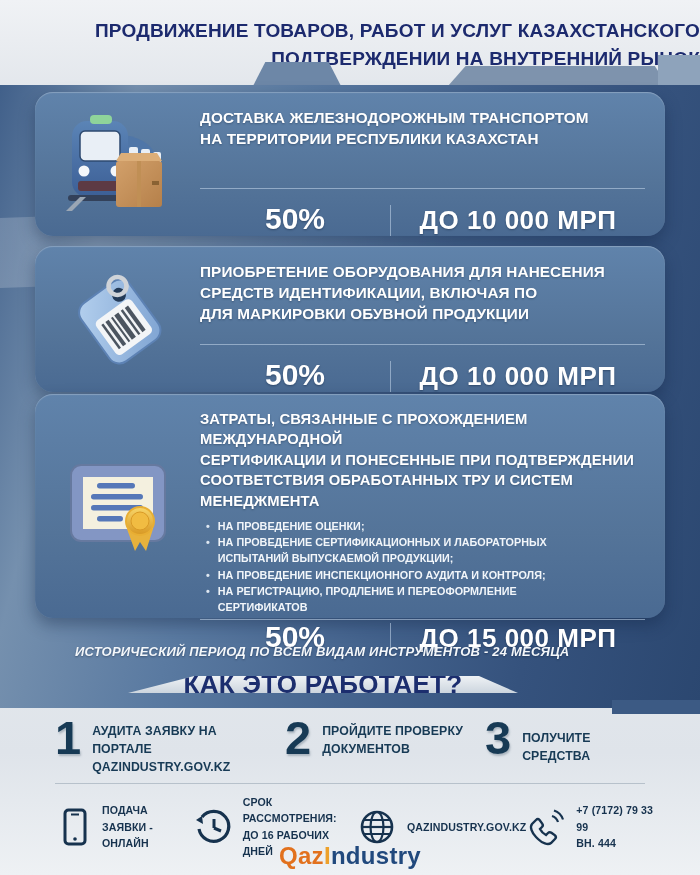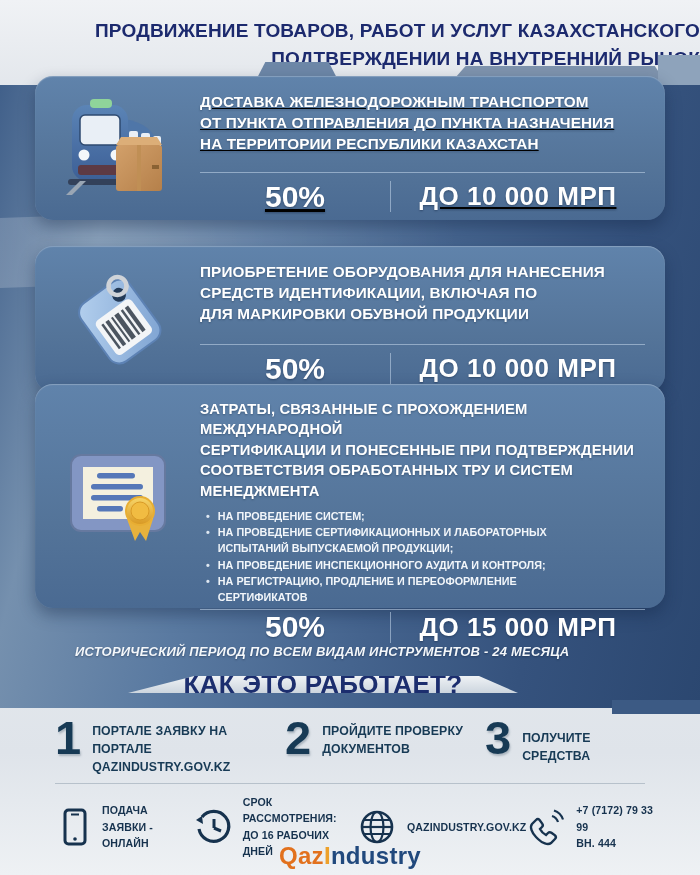--- a/index.html
+++ b/index.html
@@ -19,34 +19,34 @@
   .panel{position:absolute;top:85px;left:0;width:700px;height:623px;
     background:linear-gradient(104deg,#41608a 0%,#7590ae 16%,#5a7aa1 36%,#45648e 58%,#35527d 78%,#2b4770 100%);}
   .panel::after{content:"";position:absolute;left:-80px;top:120px;width:900px;height:70px;
     background:linear-gradient(90deg,rgba(255,255,255,.22),rgba(255,255,255,0) 60%);
     transform:rotate(-2deg);}
   .deco-step-right{position:absolute;top:700px;left:612px;width:88px;height:14px;background:#3c5a84;}
   
   .card{position:absolute;left:35px;width:630px;display:flex;border-radius:18px;
     background:linear-gradient(180deg,#6083ab 0%,#547499 62%,#4a6a92 100%);
     box-shadow:0 7px 16px rgba(15,35,65,.38), inset 0 1px 1px rgba(255,255,255,.25);}
-  .card1{top:76px;height:144px;text-decoration:underline;}
+  .card1{top:92px;height:144px;}
   .card2{top:246px;height:146px;}
-  .card3{top:384px;height:224px;}
+  .card3{top:394px;height:224px;}
   .card-icon{width:165px;flex-shrink:0;display:flex;align-items:center;justify-content:center;}
   .card-content{flex:1;display:flex;flex-direction:column;padding:15px 20px 0 0;}
   .card-title{color:#ffffff;font-weight:700;font-size:15.3px;line-height:1.38;letter-spacing:.1px;
     text-shadow:0 1px 2px rgba(10,25,50,.35);}
   .card-title span{display:block;}
   .card3 .card-title{font-size:14.8px;}
   .bullets{list-style:none;margin:7px 0 4px;padding:0 0 0 6px;}
   .bullets li{display:flex;gap:8px;color:#f2f6fa;font-weight:700;font-size:10.8px;line-height:1.5;
     max-width:398px;}
   .bullets .dot{color:#dfe8f2;flex-shrink:0;}
-  .split{margin-top:auto;height:47px;display:flex;align-items:center;
+  .split{margin-top:auto;height:47px;display:flex;align-items:flex-end;
     border-top:1px solid rgba(198,216,236,.55);}
   .split-left{width:190px;display:flex;align-items:center;justify-content:center;}
   .split-right{flex:1;border-left:1px solid rgba(198,216,236,.55);
     display:flex;align-items:center;justify-content:center;}
   .percent{color:#ffffff;font-weight:700;font-size:30px;text-shadow:0 1px 2px rgba(10,25,50,.4);}
   .amount{color:#ffffff;font-weight:700;font-size:26px;letter-spacing:.5px;
     text-shadow:0 1px 2px rgba(10,25,50,.4);}
   
   .history{position:absolute;top:644px;left:75px;color:#f4f7fa;font-weight:700;font-style:italic;
     font-size:13px;letter-spacing:.2px;text-shadow:0 1px 2px rgba(10,25,50,.4);}
@@ -124,21 +124,20 @@
         <path d="M12 108 l14 -14 h6 l-14 14 z" fill="#9aa6b4"></path>
         <rect x="62" y="58" width="46" height="46" rx="3" fill="url(#boxg)"></rect>
         <path d="M62 58 h46 l-5 -8 h-36 z" fill="#dcae78"></path>
         <rect x="83" y="58" width="4" height="46" fill="#c08f55"></rect>
         <rect x="98" y="78" width="7" height="4" fill="#8a6233"></rect>
       </svg>
     </div>
     <div class="card-content">
       <div class="card-title">
         <span>ДОСТАВКА ЖЕЛЕЗНОДОРОЖНЫМ ТРАНСПОРТОМ</span>
-        <span>ОТ ПУНКТА ОТПРАВЛЕНИЯ ДО ПУНКТА НАЗНАЧЕНИЯ</span>
         <span>НА ТЕРРИТОРИИ РЕСПУБЛИКИ КАЗАХСТАН</span>
       </div>
       <div class="split">
         <div class="split-left">
             <span class="percent">50%</span>
           </div>
         <div class="split-right">
             <span class="amount">ДО 10 000 МРП</span>
           </div>
       </div>
@@ -212,21 +211,21 @@
     </div>
     <div class="card-content">
       <div class="card-title">
         <span>ЗАТРАТЫ, СВЯЗАННЫЕ С ПРОХОЖДЕНИЕМ МЕЖДУНАРОДНОЙ</span>
         <span>СЕРТИФИКАЦИИ И ПОНЕСЕННЫЕ ПРИ ПОДТВЕРЖДЕНИИ</span>
         <span>СООТВЕТСТВИЯ ОБРАБОТАННЫХ ТРУ И СИСТЕМ МЕНЕДЖМЕНТА</span>
       </div>
       <ul class="bullets">
         <li>
             <span class="dot">•</span>
-            <span>НА ПРОВЕДЕНИЕ СИСТЕМ;</span>
+            <span>НА ПРОВЕДЕНИЕ ОЦЕНКИ;</span>
           </li>
         <li>
             <span class="dot">•</span>
             <span>НА ПРОВЕДЕНИЕ СЕРТИФИКАЦИОННЫХ И ЛАБОРАТОРНЫХ ИСПЫТАНИЙ ВЫПУСКАЕМОЙ ПРОДУКЦИИ;</span>
           </li>
         <li>
             <span class="dot">•</span>
             <span>НА ПРОВЕДЕНИЕ ИНСПЕКЦИОННОГО АУДИТА И КОНТРОЛЯ;</span>
           </li>
         <li>
@@ -248,21 +247,21 @@
   <div class="history">ИСТОРИЧЕСКИЙ ПЕРИОД ПО ВСЕМ ВИДАМ ИНСТРУМЕНТОВ - 24 МЕСЯЦА</div>
 
   <div class="how-band">
     <span class="how-title">КАК ЭТО РАБОТАЕТ?</span>
   </div>
 
   <div class="steps">
     <div class="step step1">
       <span class="step-number">1</span>
       <span class="step-label">
-        <span>ПОРТАЛЕ ЗАЯВКУ НА</span>
+        <span>АУДИТА ЗАЯВКУ НА</span>
         <span>ПОРТАЛЕ QAZINDUSTRY.GOV.KZ</span>
       </span>
     </div>
     <div class="step step2">
       <span class="step-number">2</span>
       <span class="step-label">
         <span>ПРОЙДИТЕ ПРОВЕРКУ</span>
         <span>ДОКУМЕНТОВ</span>
       </span>
     </div>

